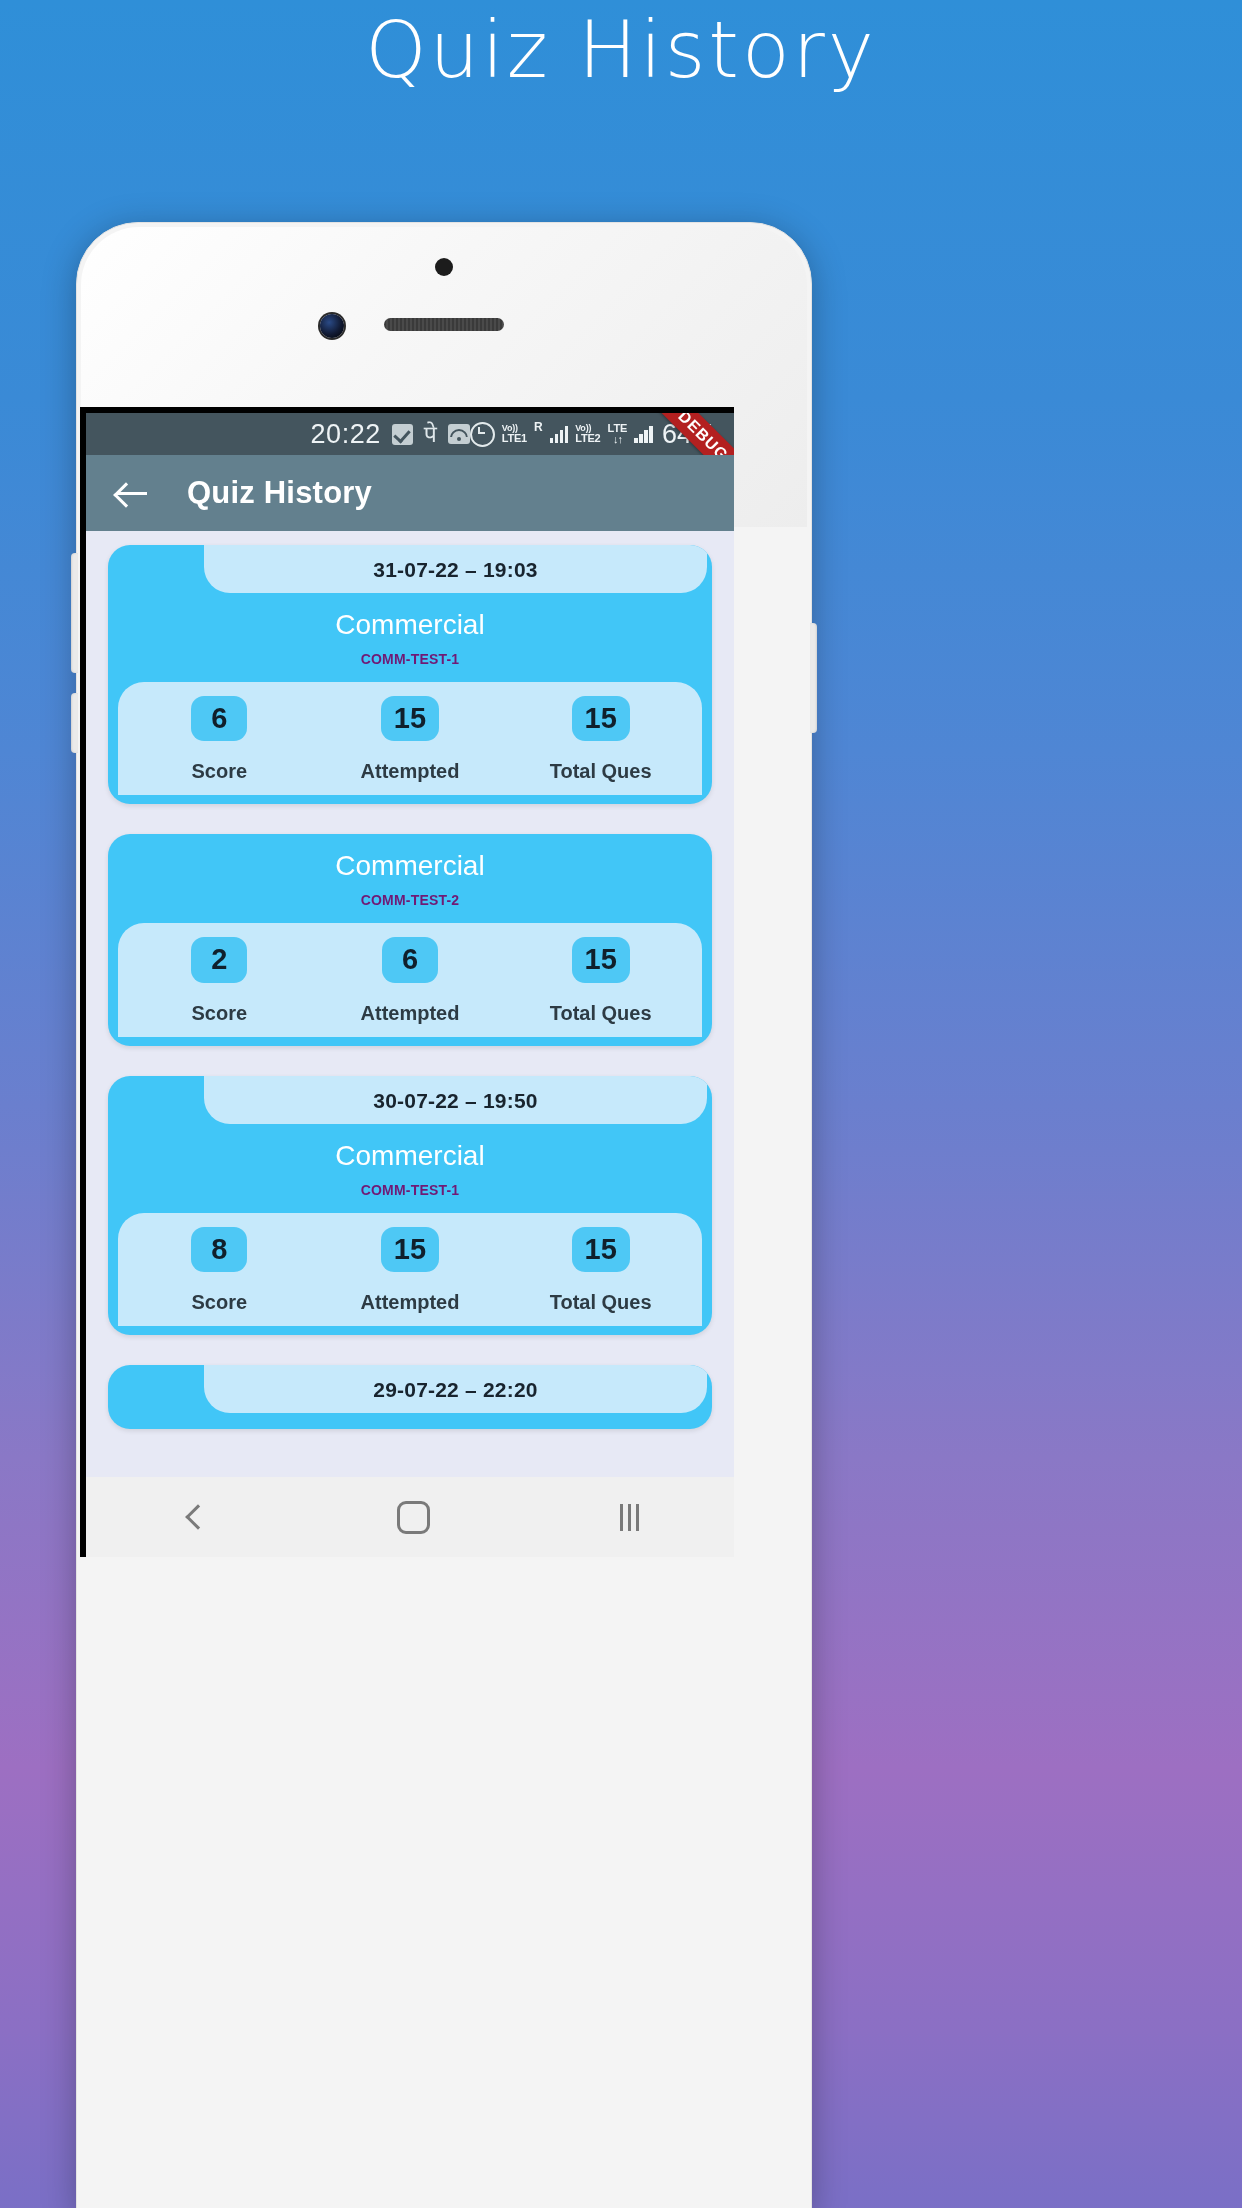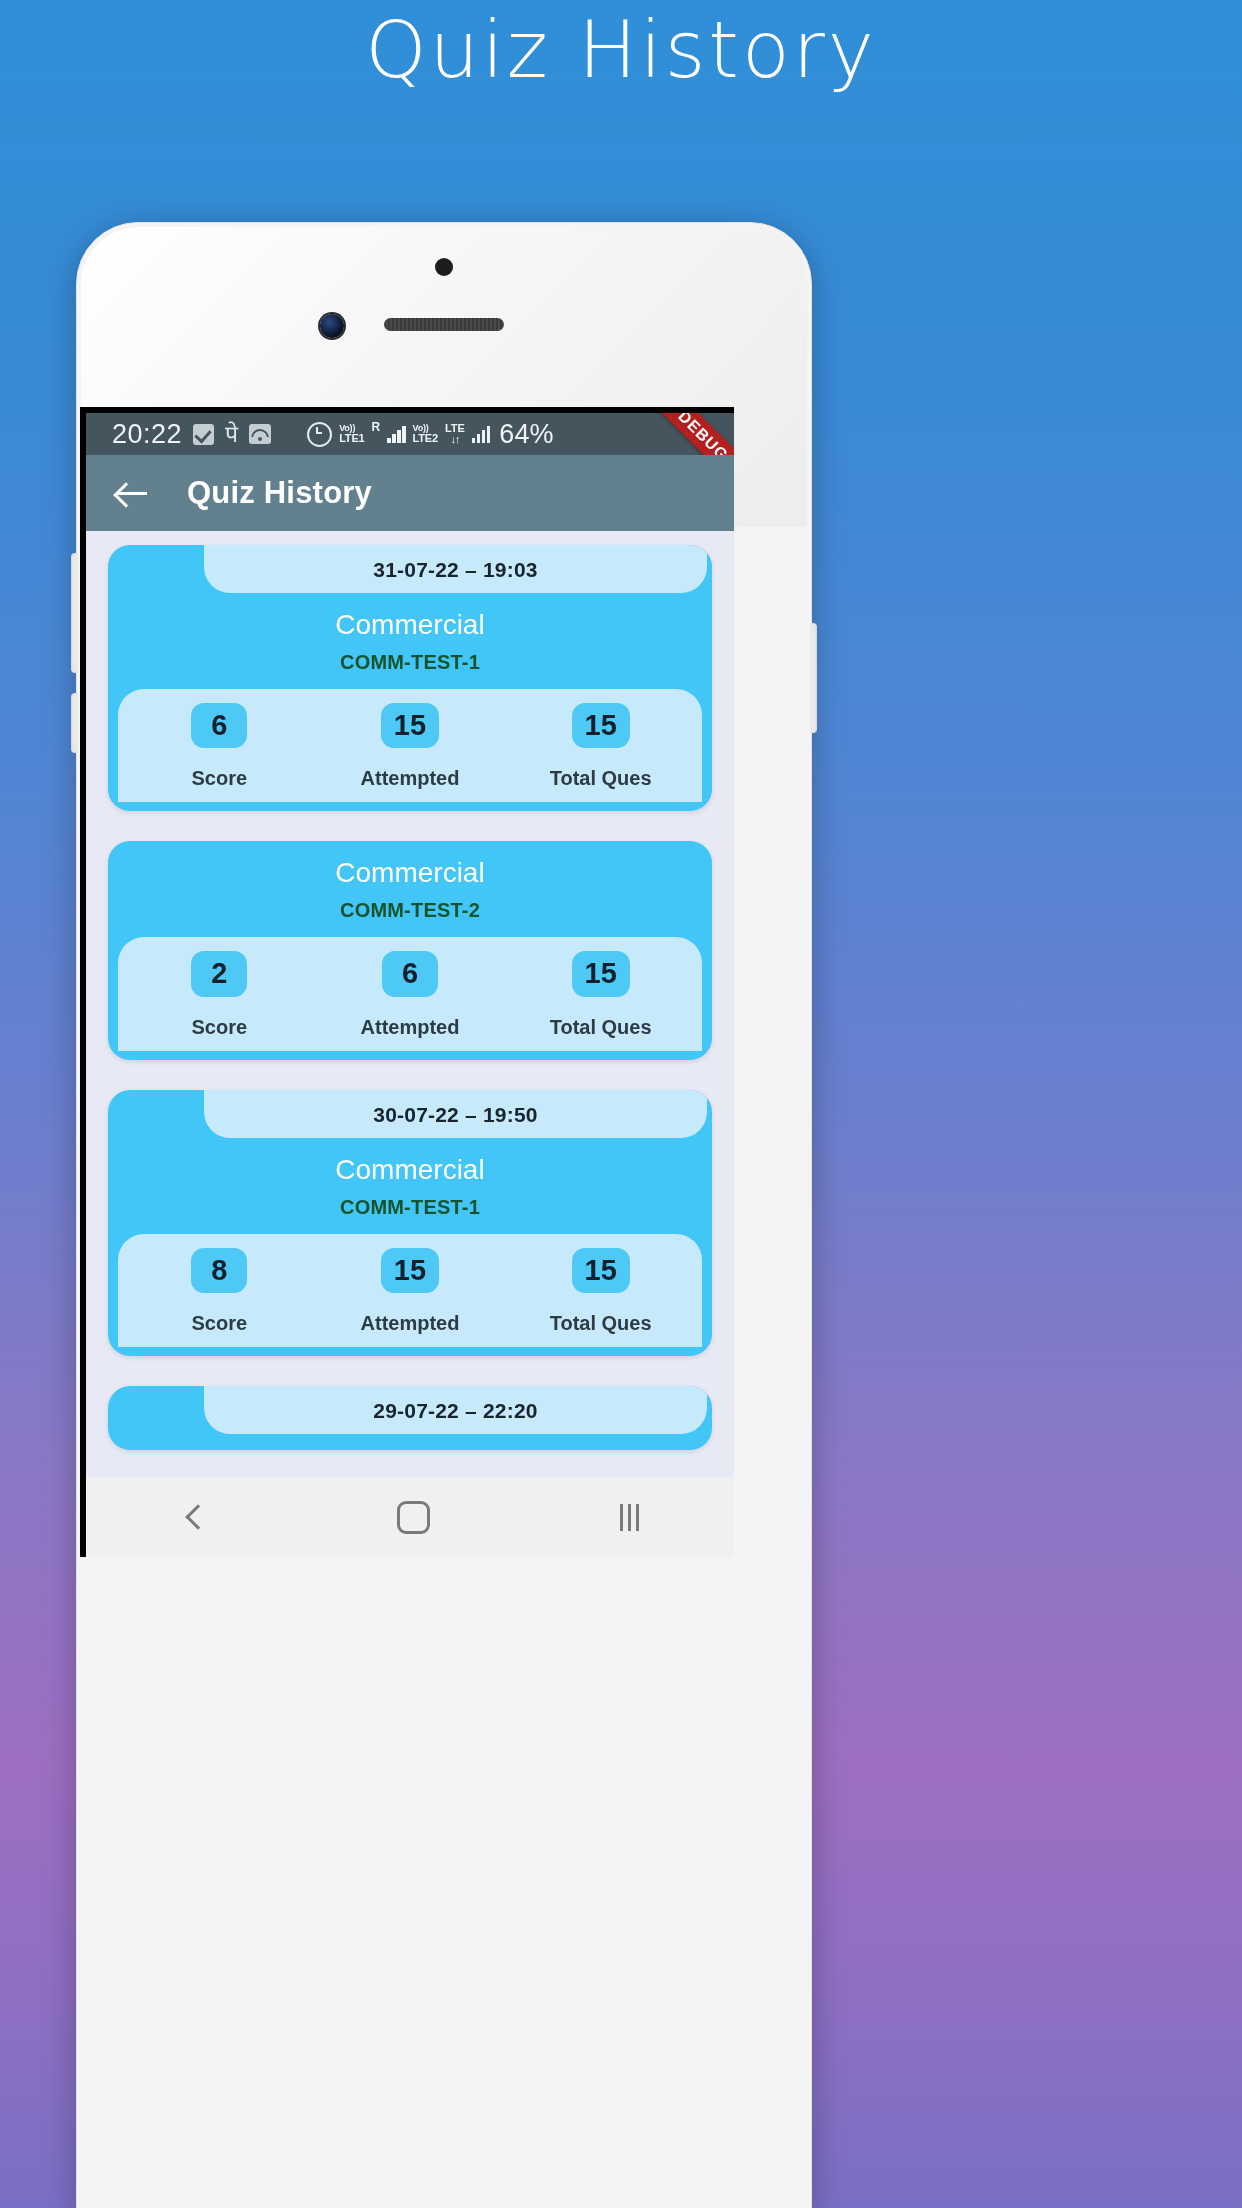--- a/index.html
+++ b/index.html
@@ -132,26 +132,25 @@
     overflow: hidden;
   }
 
   
   .statusbar {
     position: relative;
     height: 42px;
     background: #44555e;
     display: flex;
     align-items: center;
-    justify-content: flex-start;
-    padding: 0 10px 0 26px;
+    justify-content: flex-end;
+    padding: 0 18px 0 26px;
     box-sizing: border-box;
     color: #e9eef0;
     overflow: hidden;
-    gap: 36px;
   }
   .sb-left { display: flex; align-items: center; gap: 11px; }
   .sb-time { font-size: 27px; font-weight: 400; letter-spacing: 0.5px; color: #eef3f5; }
   .ic-check {
     width: 21px; height: 21px;
     background: #c4ced2;
     border-radius: 3px;
     position: relative;
   }
   .ic-check::after {
@@ -340,22 +339,22 @@
   }
   .card-subject {
     text-align: center;
     color: #ffffff;
     font-size: 28px;
     font-weight: normal;
     margin-top: 16px;
   }
   .card-code {
     text-align: center;
-    color: #14532d;
-    font-size: 20px;
+    color: #701a75;
+    font-size: 14px;
     font-weight: bold;
     margin-top: 10px;
     letter-spacing: 0.2px;
   }
   .stats {
     background: #c6e9fb;
     border-radius: 26px 26px 0 0;
     margin: 15px 10px 0 10px;
     display: flex;
     justify-content: space-around;

